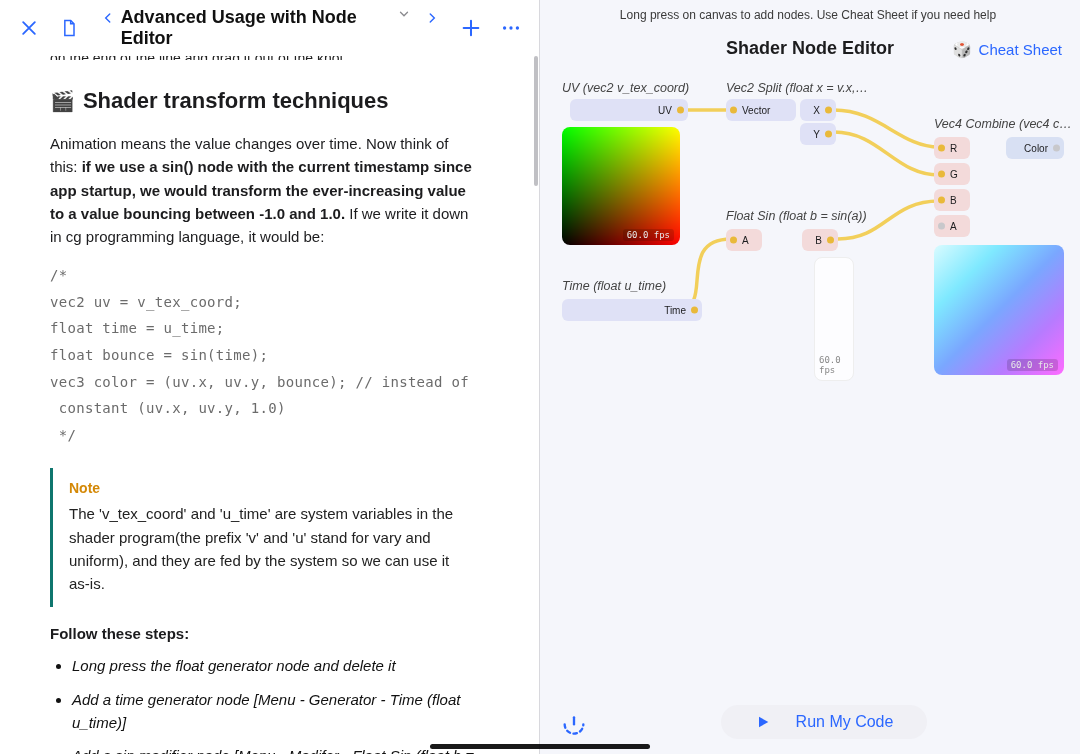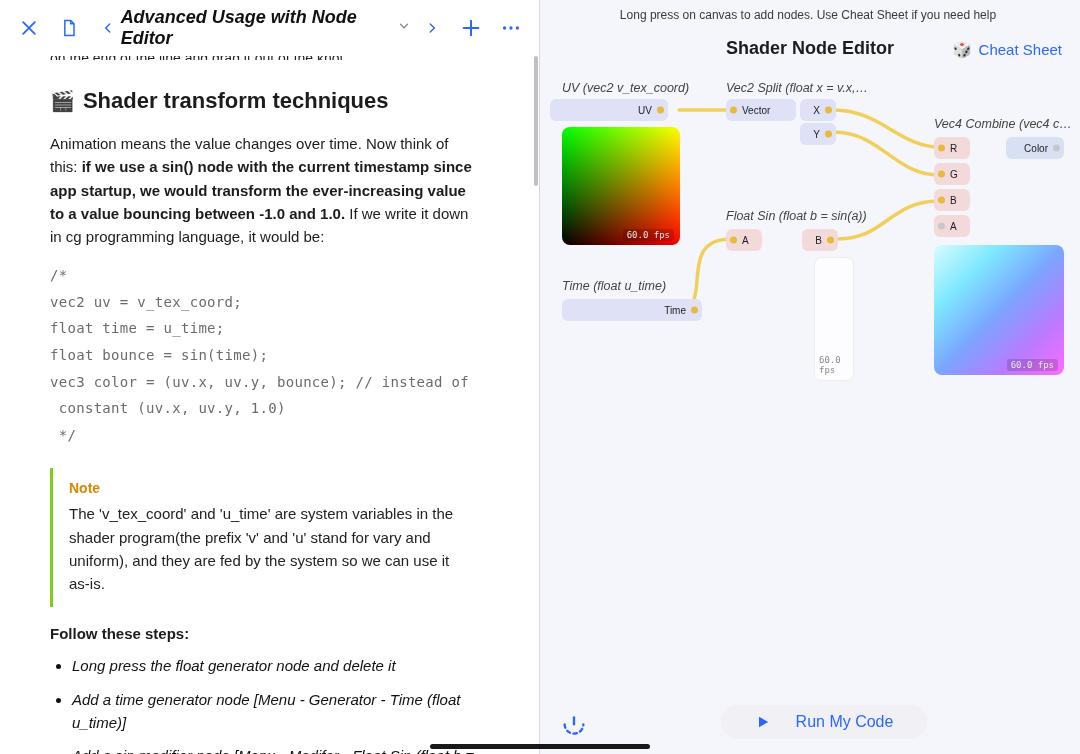--- a/index.html
+++ b/index.html
@@ -7,33 +7,33 @@
   width: 1080px; height: 754px;
   font-family: -apple-system, BlinkMacSystemFont, "Segoe UI", Helvetica, Arial, sans-serif;
   background: #f7f7f9; color: #1c1c1e; overflow: hidden; position: relative;
 }
 .split { display: flex; height: 100%; }
 .left { width: 540px; background: #fff; position: relative; display: flex; flex-direction: column; }
 .right { width: 540px; background: #f5f6fb; position: relative; display: flex; flex-direction: column; }
 
 .toolbar { display: flex; align-items: center; gap: 18px; padding: 10px 18px; height: 56px; }
 .tb-icon { width: 22px; height: 22px; display: flex; align-items: center; justify-content: center; color: #2b67ff; }
-.title-row { display: flex; align-items: center; gap: 2px; flex: 1; font-style: italic; }
+.title-row { display: flex; align-items: flex-start; gap: 2px; flex: 1; }
 .title-row .title { font-weight: 600; font-size: 18px; color: #111; }
 .chev { width: 14px; height: 14px; }
 .spacer { margin-left: auto; }
 
 .lscroll { padding: 0 62px 40px 50px; overflow-y: hidden; flex: 1; position: relative; }
 .truncated-top { color: #222; font-size: 14px; margin-top: -6px; height: 10px; overflow: hidden; }
 .h2 { display:flex; align-items:center; gap:8px; font-size: 22px; font-weight: 700; margin: 28px 0 18px 0; }
 .h2 .emoji { font-size: 20px; }
 .para { font-size: 15px; line-height: 1.55; margin-bottom: 14px; }
 .para b { font-weight: 700; }
 .code { font-family: ui-monospace, Menlo, monospace; font-size: 14px; line-height: 1.9; color: #6b6b6b; white-space: pre; margin: 14px 0 20px 0; letter-spacing: .3px; }
-.note { border-left: 3px solid #84cc16; padding: 12px 16px; background: #fdf9ef05; margin: 8px 0 18px 0; }
+.note { border-left: 3px solid #0f766e; padding: 12px 16px; background: #fdf9ef05; margin: 8px 0 18px 0; }
 .note-title { color: #d48806; font-weight: 600; font-size: 14px; margin-bottom: 6px; }
 .note-body { font-size: 15px; line-height: 1.55; color: #222; }
 .steps-title { font-weight: 700; font-size: 15px; margin: 10px 0 12px 0; }
 ul.steps { list-style: disc; padding-left: 22px; }
 ul.steps li { font-size: 15px; line-height: 1.55; margin-bottom: 10px; color: #111; font-style: italic; }
 
 
 .hint { text-align: center; font-size: 12px; color: #3a3a3a; padding: 8px 4px 6px 0; }
 .rheader { display: flex; align-items: flex-end; justify-content: center; padding: 10px 16px 14px 16px; position: relative; }
 .rtitle { font-weight: 700; font-size: 18px; }
@@ -196,21 +196,21 @@
 
       <svg class="wires" width="540" height="420">
         <path d="M129 37 C 160 37, 150 37, 181 37"></path>
         <path d="M284 37 C 330 37, 350 74, 389 74"></path>
         <path d="M284 59 C 330 59, 345 102, 389 102"></path>
         <path d="M288 166 C 335 166, 340 128, 389 128"></path>
         <path d="M129 236 C 165 236, 125 166, 181 166"></path>
       </svg>
 
       <div class="node-title" style="left:12px; top:8px;">UV (vec2 v_tex_coord)</div>
-      <div class="port-row out lavender" style="left:0; top:26px; width:118px;">
+      <div class="port-row out lavender" style="left:20px; top:26px; width:118px;">
         <span>UV</span>
           <span class="dot"></span>
       </div>
       <div class="preview grad1" style="left:12px; top:54px; width:118px; height:118px;">
         <div class="fps">60.0 fps</div>
       </div>
 
       <div class="node-title" style="left:176px; top:8px;">Vec2 Split (float x = v.x,…</div>
       <div class="port-row in lavender" style="left:176px; top:26px; width:70px;">
         <span class="dot"></span>

